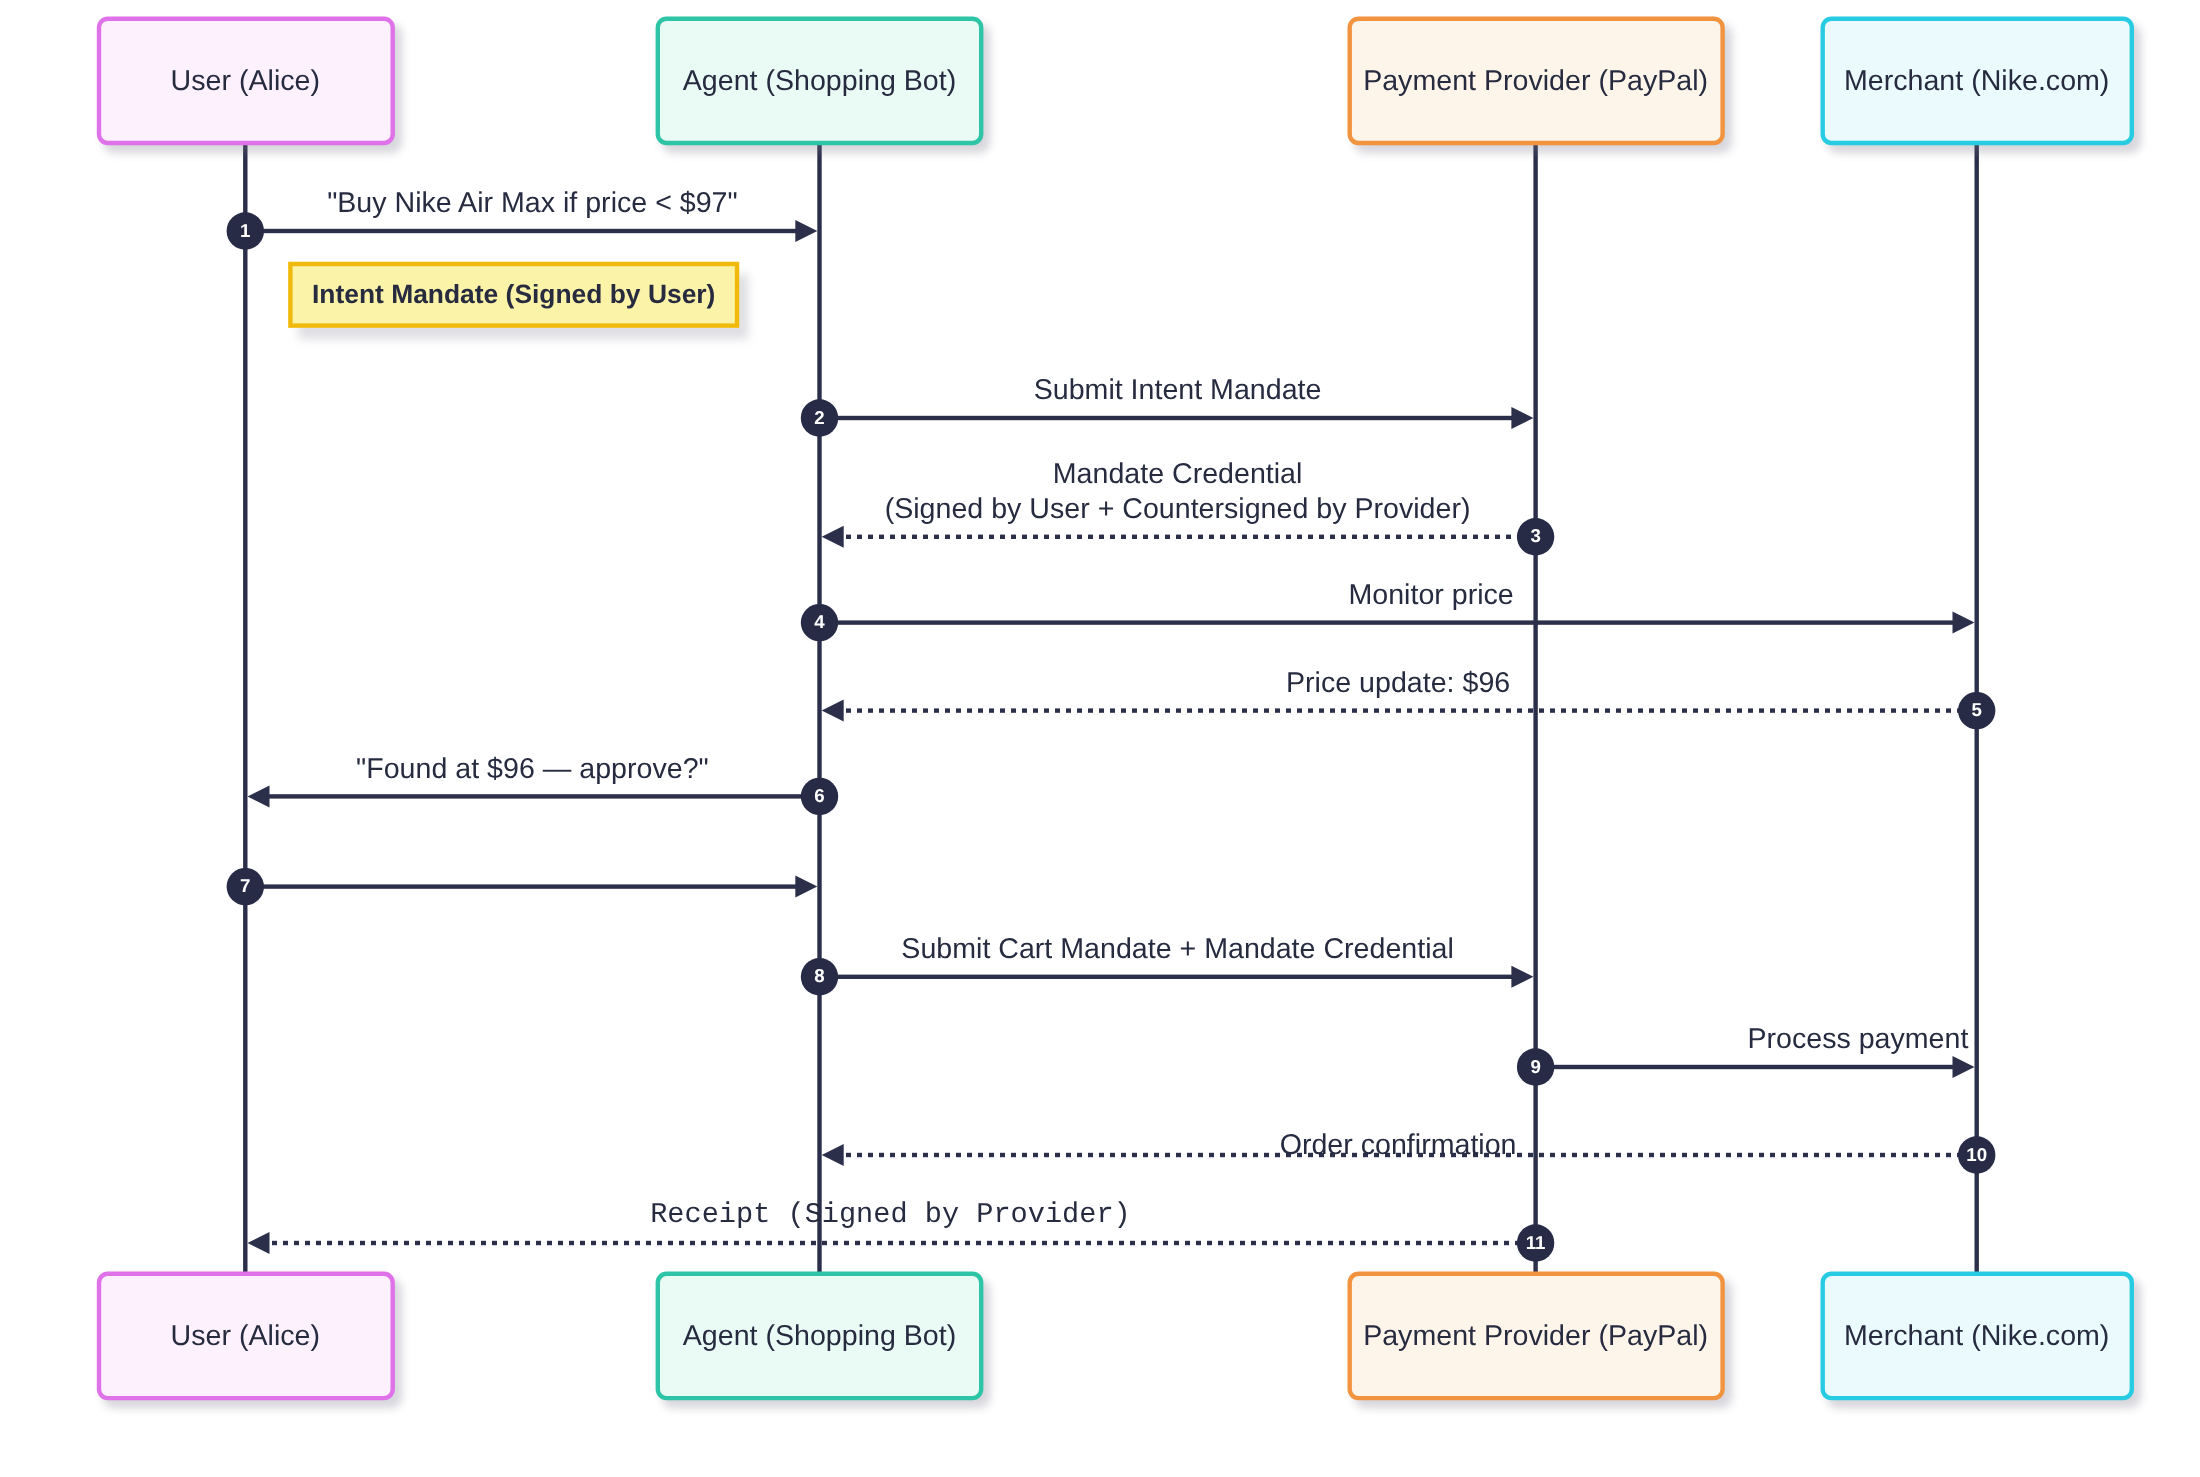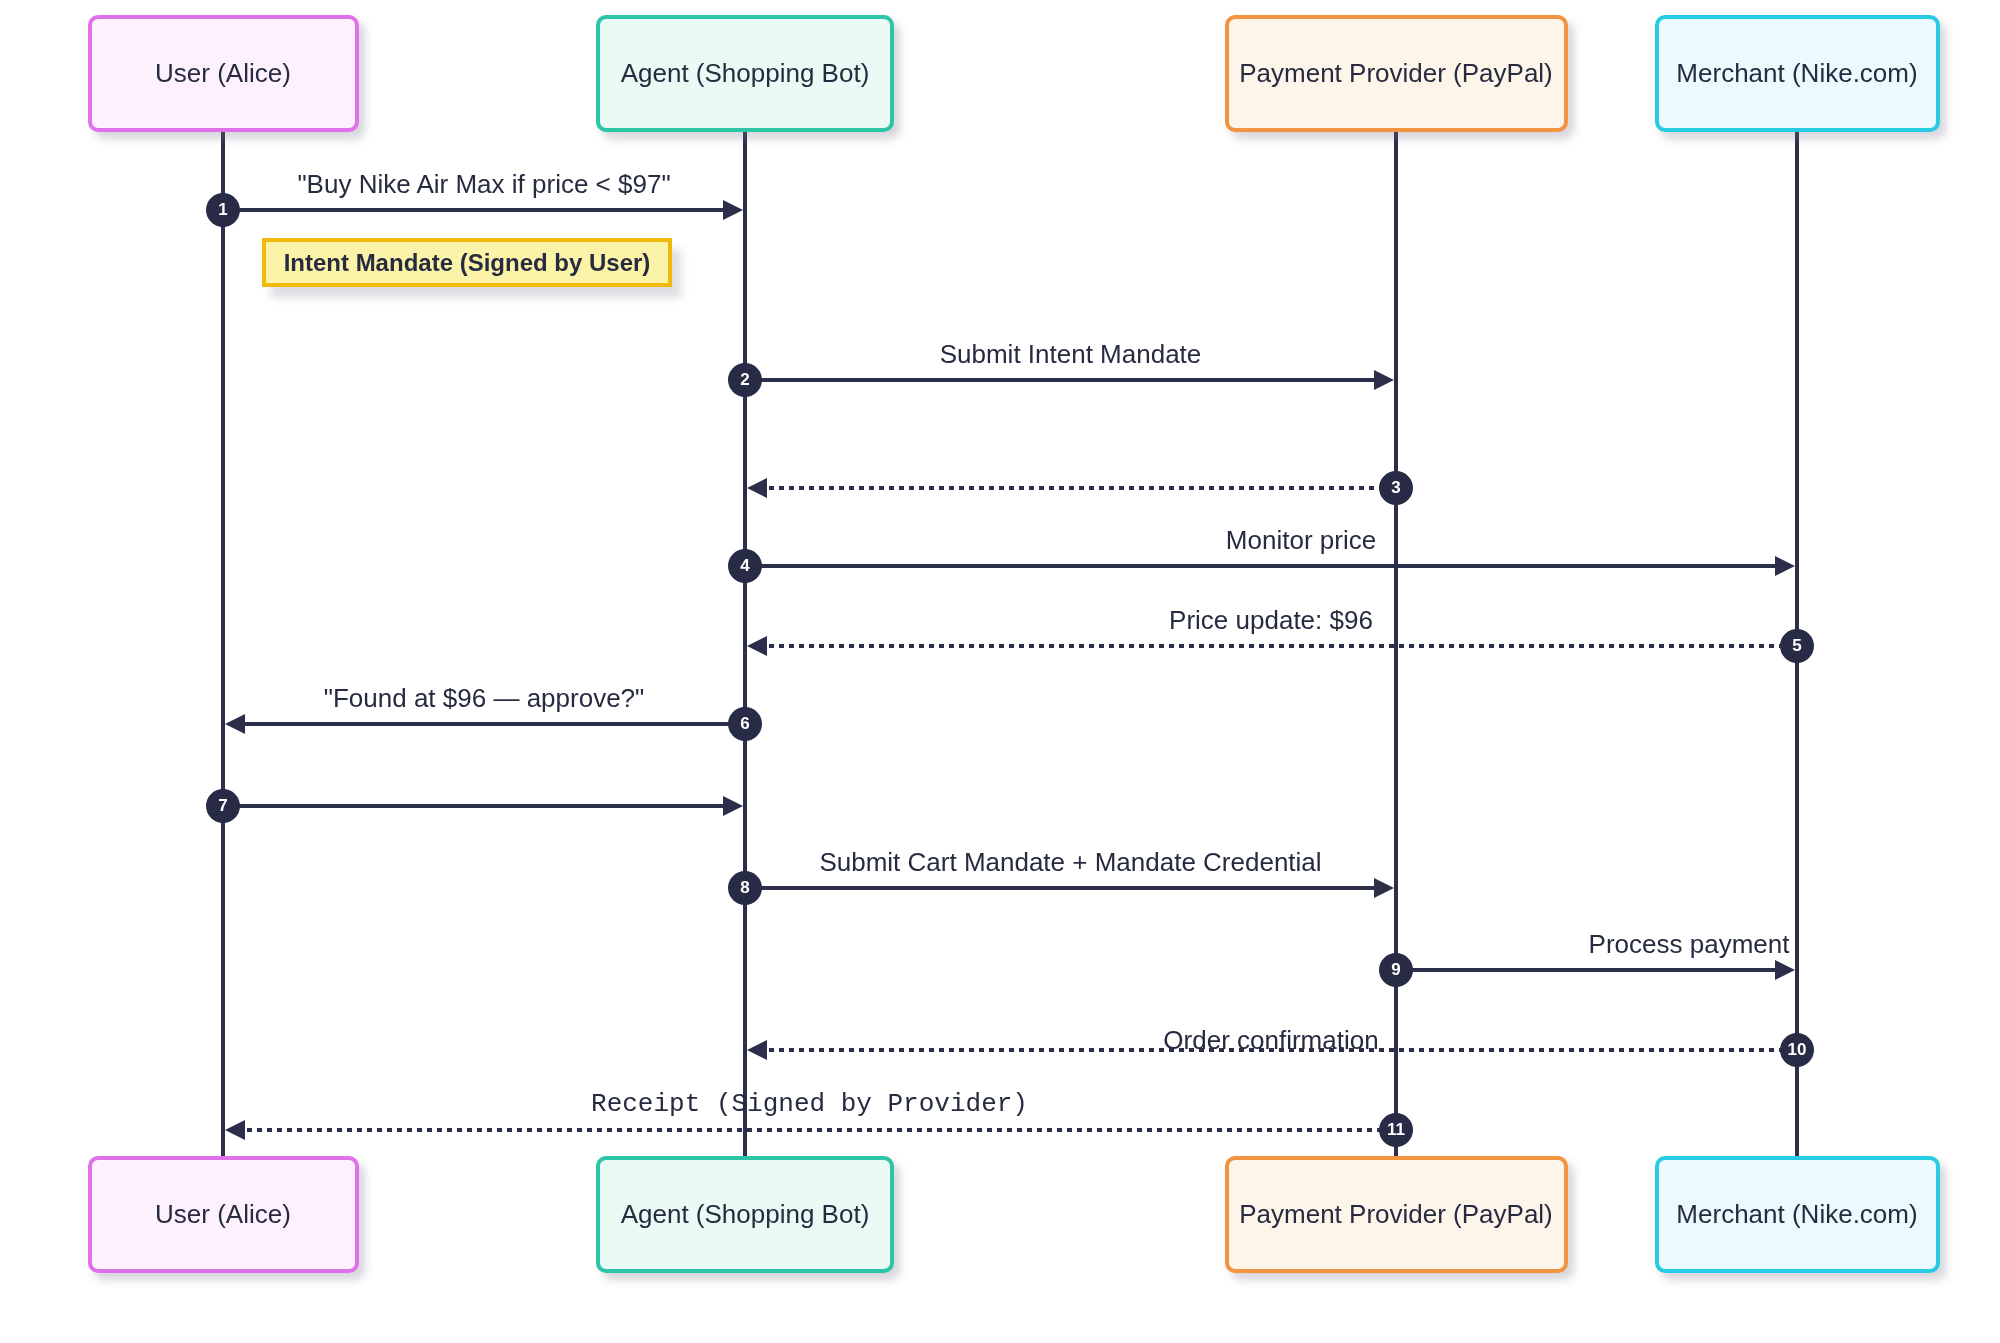--- a/index.html
+++ b/index.html
@@ -140,20 +140,24 @@
       <span>2</span>
     </div>
     <div class="msg-label" style="left: 1070.5px; top: 338px;">
       <div>Submit Intent Mandate</div>
     </div>
     <div class="msg-line dotted" style="top: 486px; left: 759px; width: 637px;"></div>
     <div class="arrow-head left" style="top: 478px; left: 747px;"></div>
     <div class="msg-num" style="left: 1379px; top: 471px;">
       <span>3</span>
     </div>
+    <div class="msg-label" style="left: 1070.5px; top: 414px;">
+      <div>Mandate Credential</div>
+      <div>(Signed by User + Countersigned by Provider)</div>
+    </div>
     <div class="msg-line solid" style="top: 564px; left: 745px; width: 1038px;"></div>
     <div class="arrow-head right" style="top: 556px; left: 1775px;"></div>
     <div class="msg-num" style="left: 728px; top: 549px;">
       <span>4</span>
     </div>
     <div class="msg-label" style="left: 1301px; top: 524px;">
       <div>Monitor price</div>
     </div>
     <div class="msg-line dotted" style="top: 644px; left: 759px; width: 1038px;"></div>
     <div class="arrow-head left" style="top: 636px; left: 747px;"></div>
@@ -201,16 +205,16 @@
       <div>Order confirmation</div>
     </div>
     <div class="msg-line dotted" style="top: 1128px; left: 237px; width: 1159px;"></div>
     <div class="arrow-head left" style="top: 1120px; left: 225px;"></div>
     <div class="msg-num" style="left: 1379px; top: 1113px;">
       <span>11</span>
     </div>
     <div class="msg-label" style="left: 809.5px; top: 1088px; font-family: Liberation Mono, monospace;">
       <div>Receipt (Signed by Provider)</div>
     </div>
-    <div class="note-box" style="left: 262px; top: 238px; width: 410px; height: 49px; border-color: rgb(240, 186, 13); background: rgb(251, 243, 168);">
+    <div class="note-box" style="left: 262px; top: 238px; width: 410px; height: 60px; border-color: rgb(240, 186, 13); background: rgb(251, 243, 168);">
       <span>Intent Mandate (Signed by User)</span>
     </div>
   </div>
 
 </body></html>

